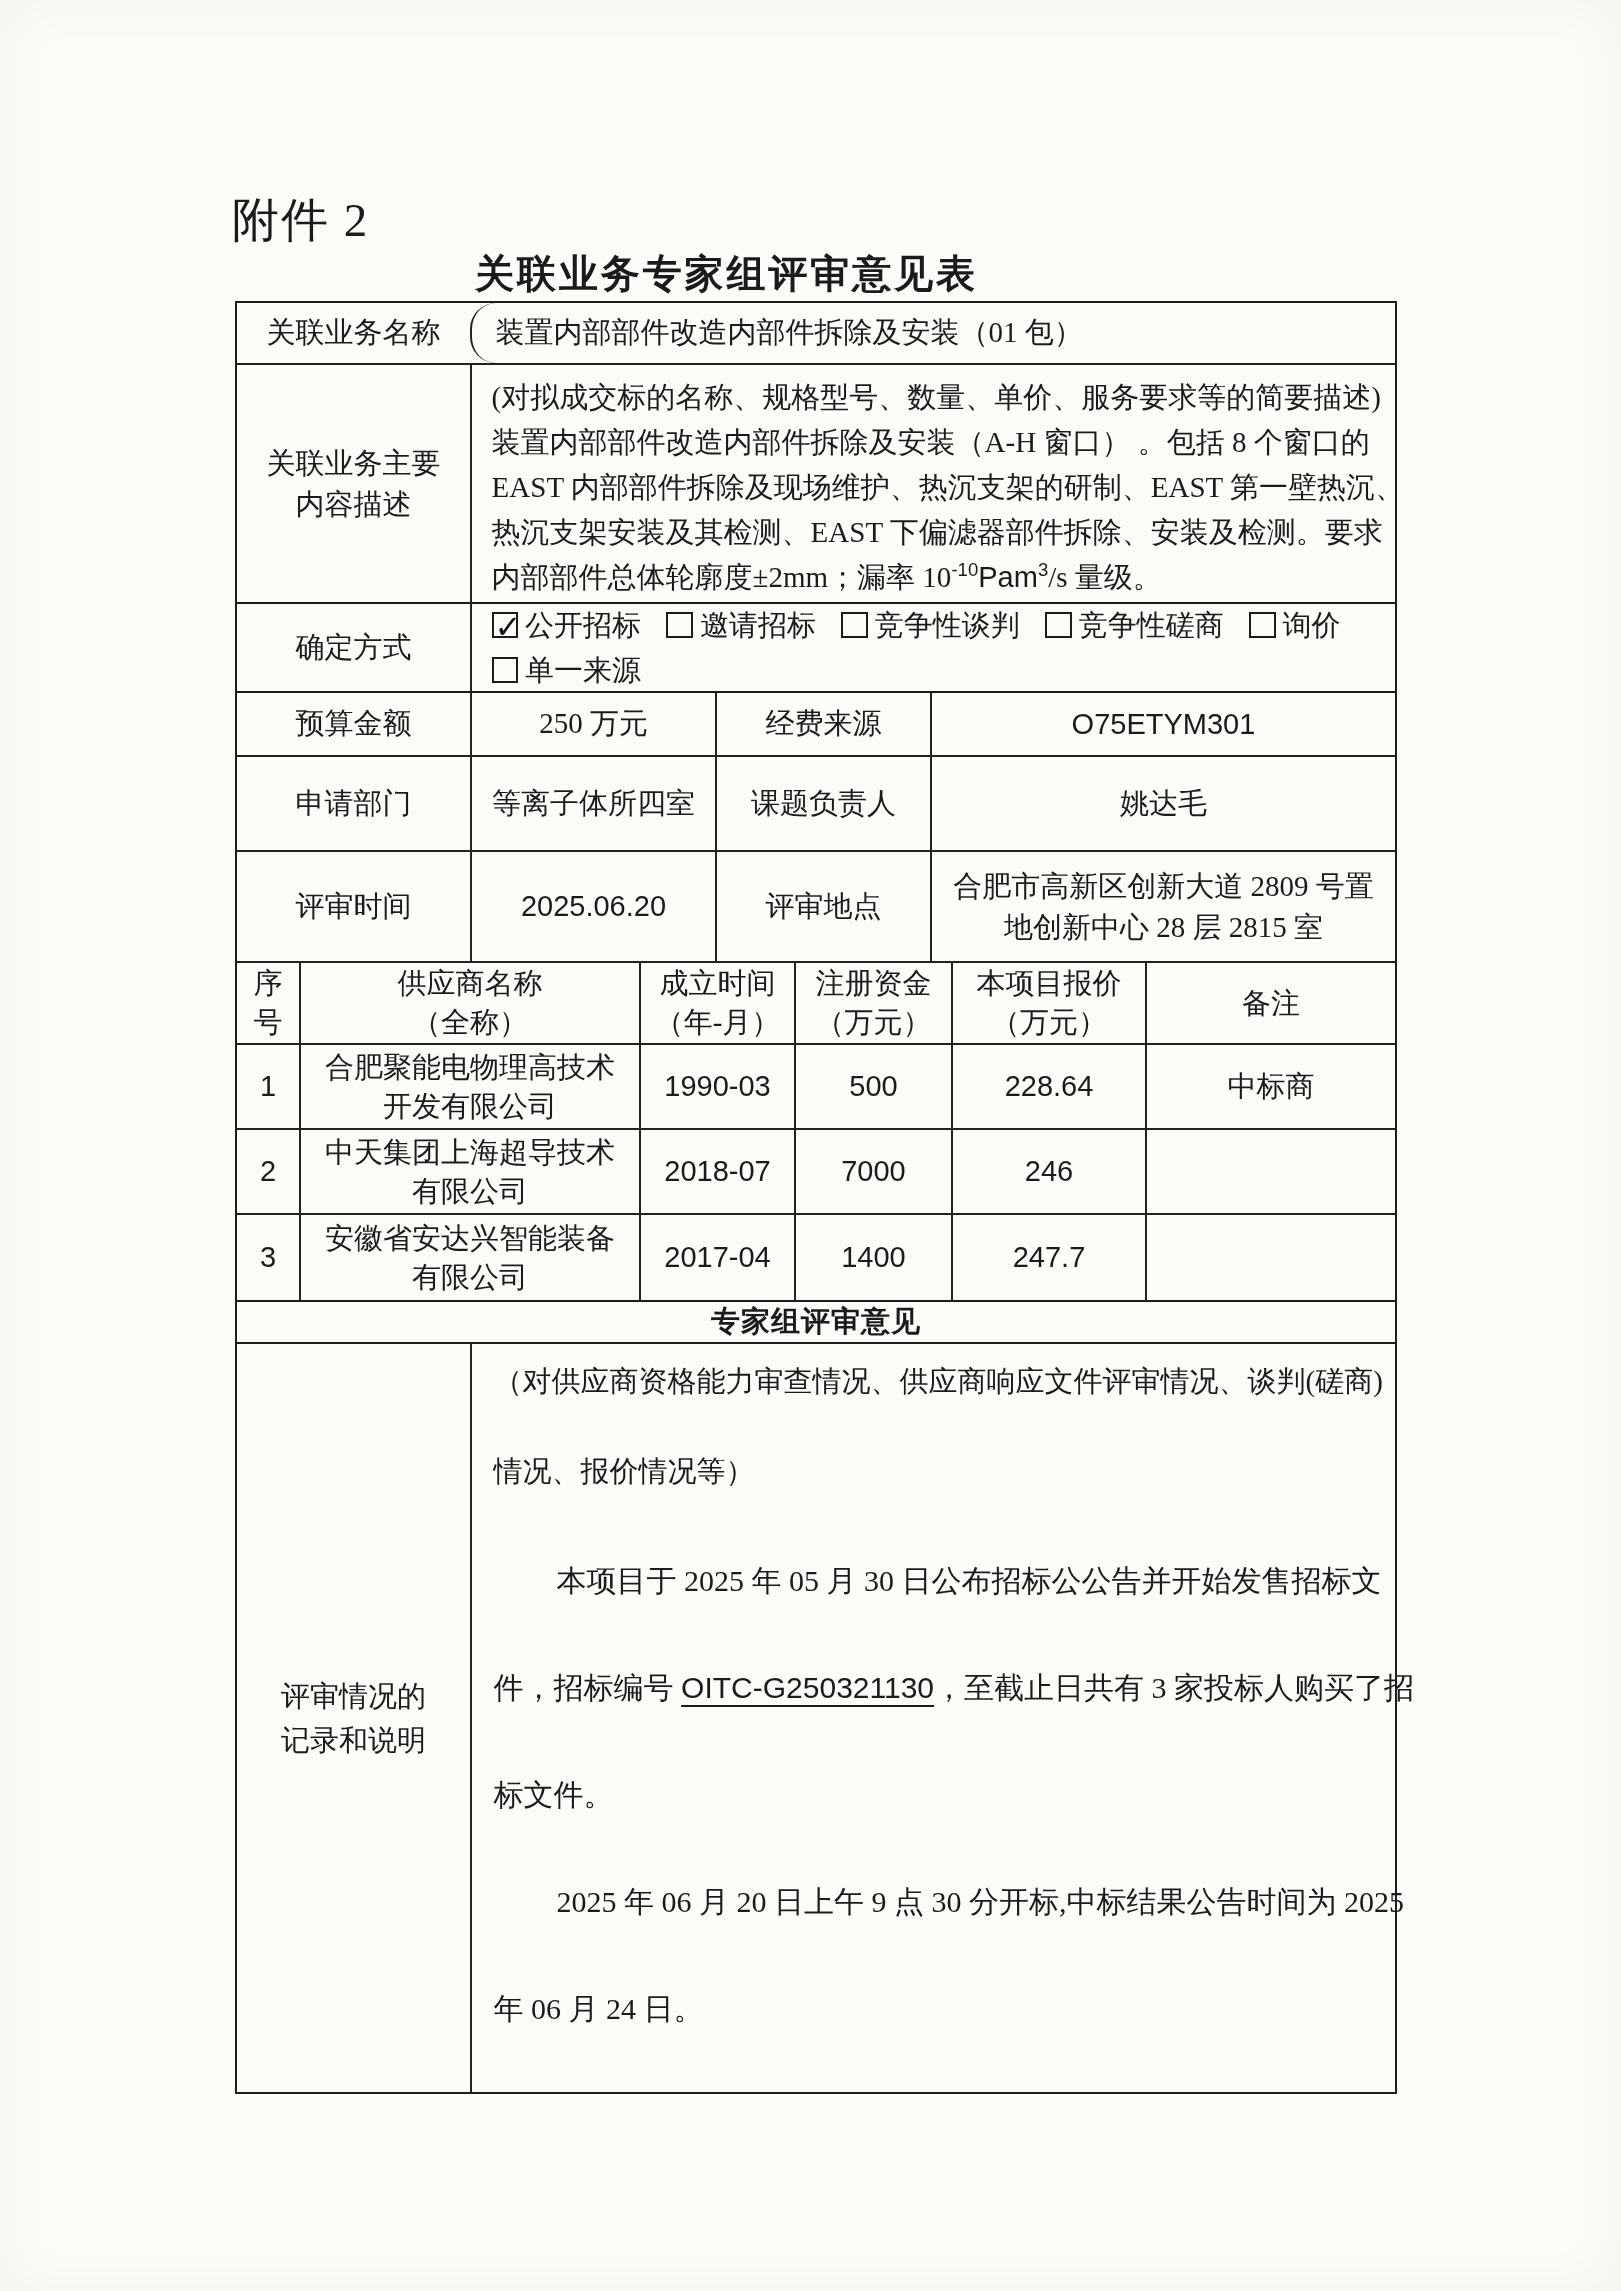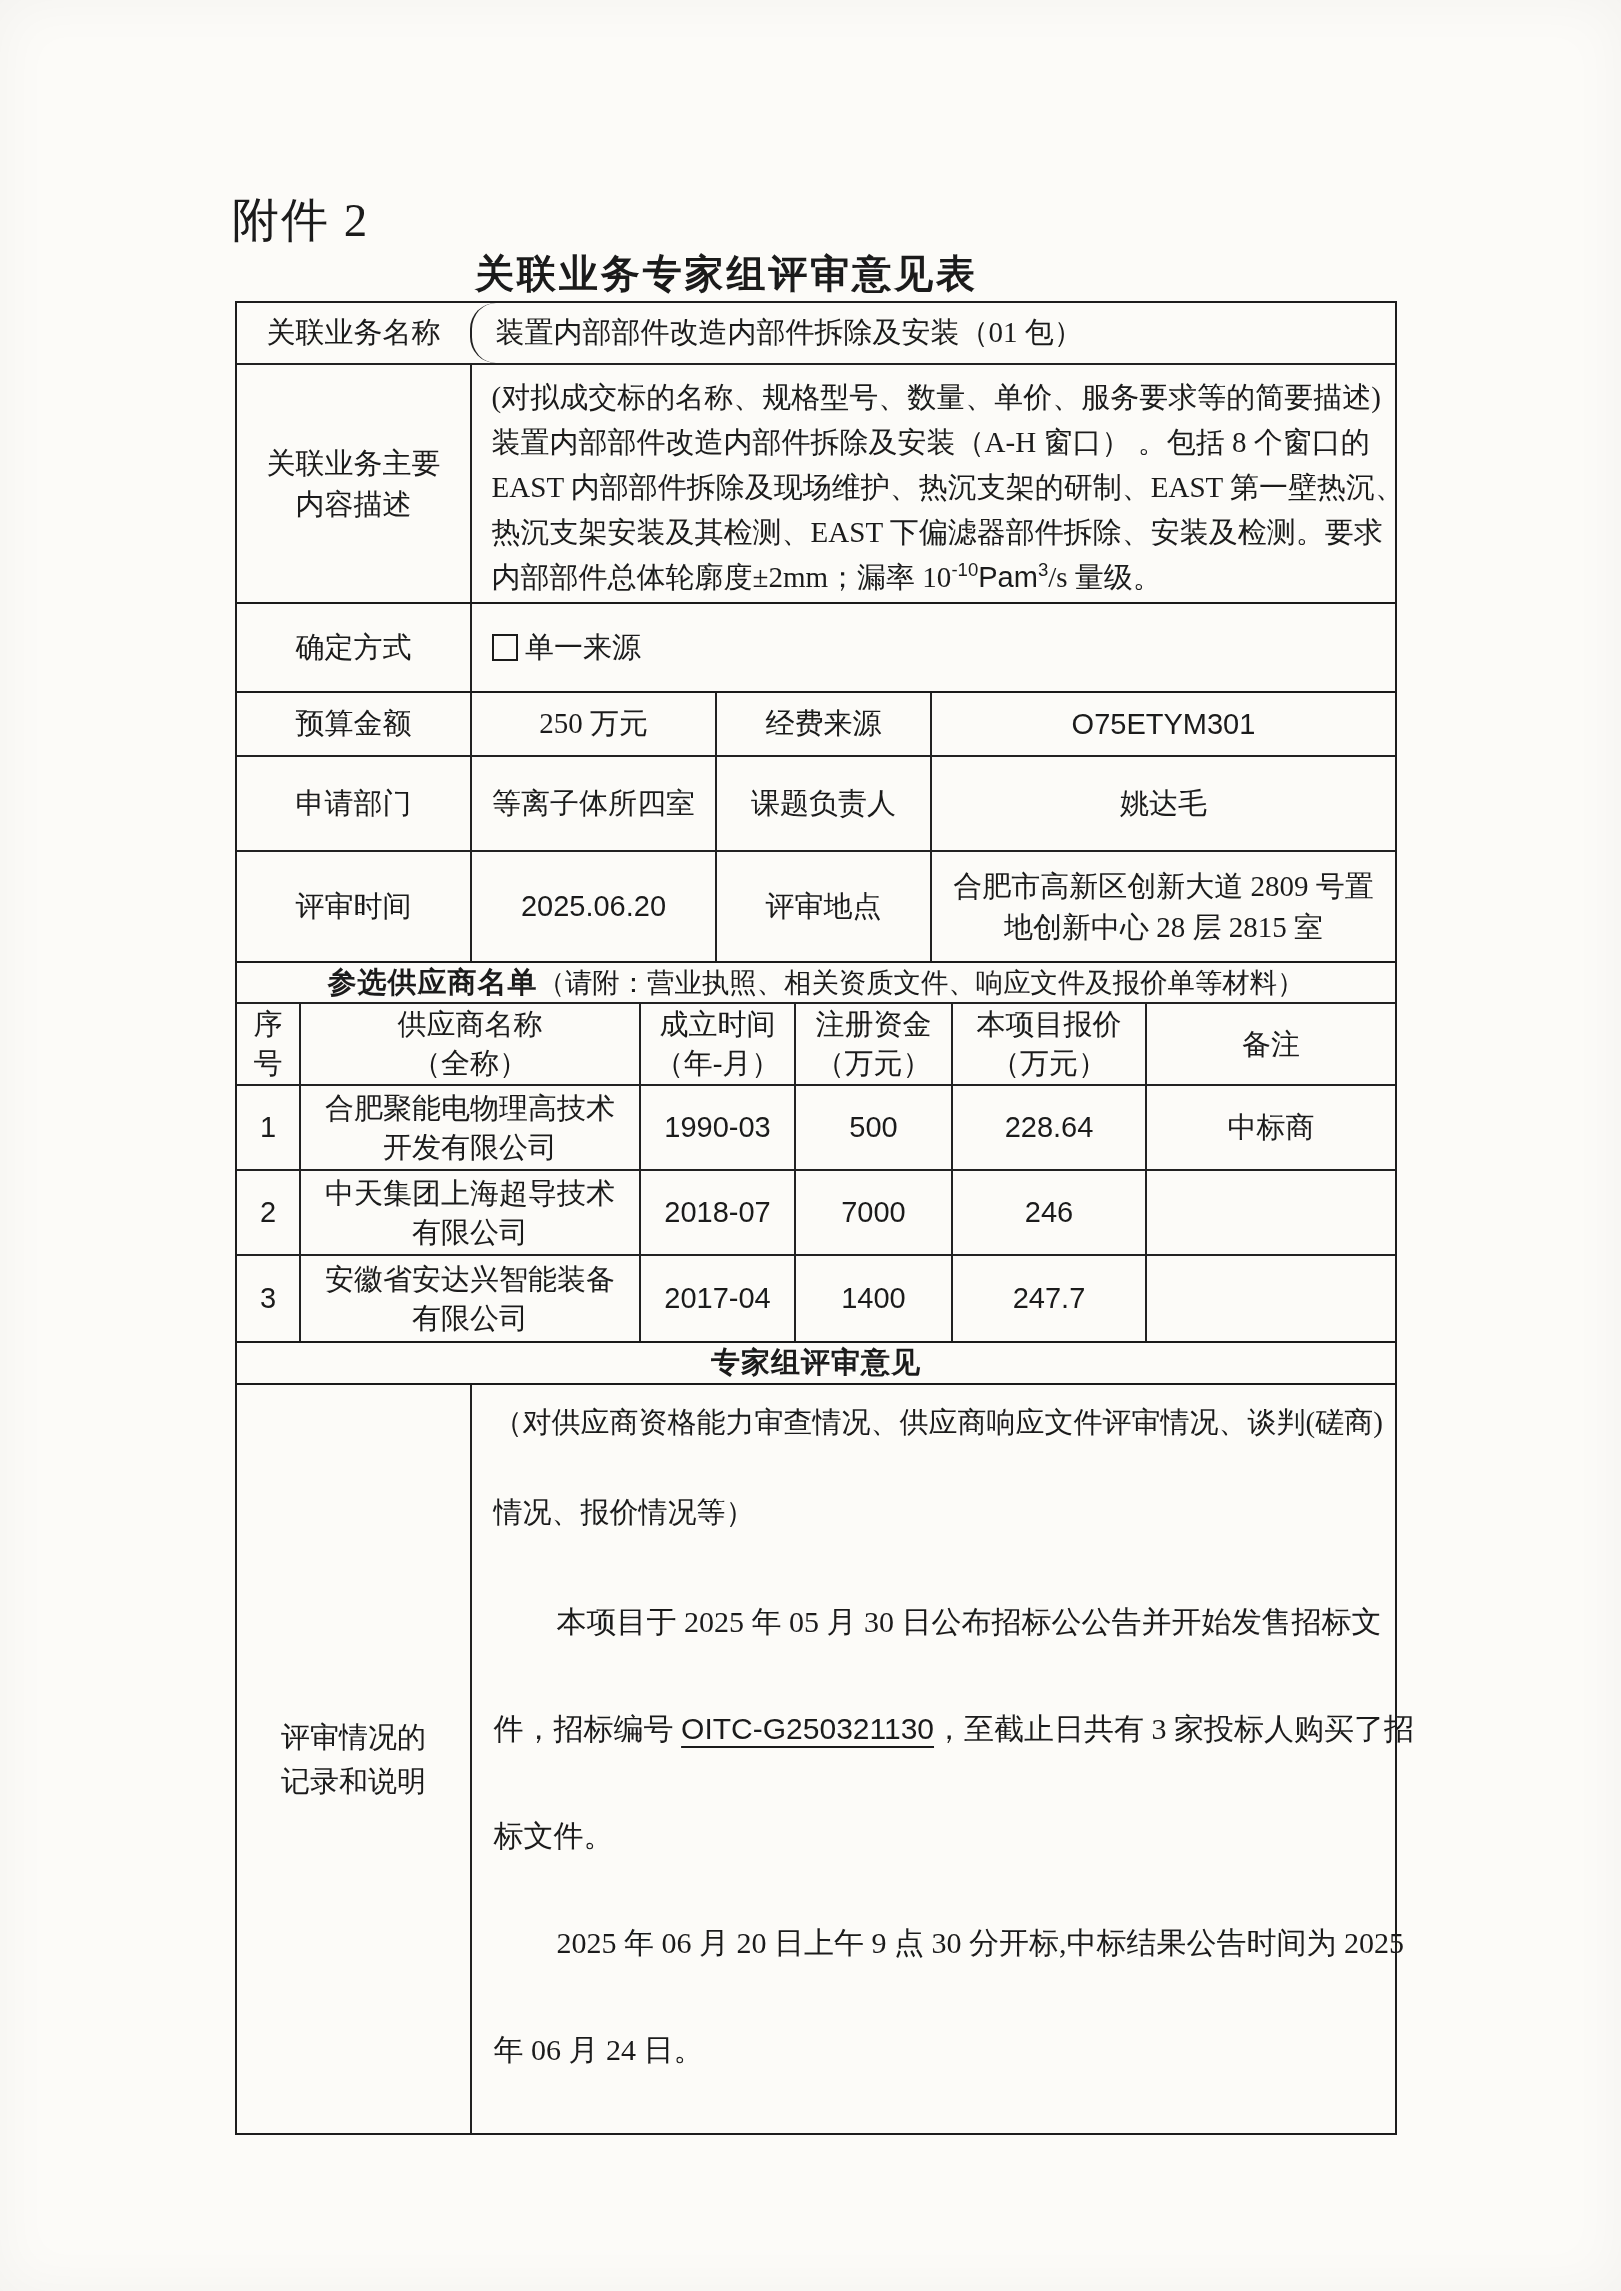--- a/index.html
+++ b/index.html
@@ -133,20 +133,42 @@
         <div class="desc-line">热沉支架安装及其检测、EAST 下偏滤器部件拆除、安装及检测。要求</div>
         <div class="desc-line"><span>内部部件总体轮廓度±2mm；漏率 10</span><sup class="small lat">-10</sup><span class="lat">Pam</span><sup class="small lat">3</sup><span>/s 量级。</span></div>
       </div>
     </div>
 
     <div class="row r3 hv">
       <div class="cell label-col center">确定方式</div>
       <div class="cell grow method-body">
         <div class="cb-line">
           <span class="cb-item">
+              <span class="cb checked"></span>
+              <span>公开招标</span>
+            </span>
+          <span class="cb-item">
+              <span class="cb"></span>
+              <span>邀请招标</span>
+            </span>
+          <span class="cb-item">
+              <span class="cb"></span>
+              <span>竞争性谈判</span>
+            </span>
+          <span class="cb-item">
+              <span class="cb"></span>
+              <span>竞争性磋商</span>
+            </span>
+          <span class="cb-item">
+              <span class="cb"></span>
+              <span>询价</span>
+            </span>
+        </div>
+        <div class="cb-line">
+          <span class="cb-item">
               <span class="cb"></span>
               <span>单一来源</span>
             </span>
         </div>
       </div>
     </div>
 
     <div class="row r4 hv">
       <div class="cell label-col center">预算金额</div>
       <div class="cell c2 center">250 万元</div>
@@ -164,25 +186,20 @@
     <div class="row r6">
       <div class="cell label-col center">评审时间</div>
       <div class="cell c2 center lat">2025.06.20</div>
       <div class="cell c3 center">评审地点</div>
       <div class="cell c4 center two-line">
         <div>合肥市高新区创新大道 2809 号置</div>
         <div>地创新中心 28 层 2815 室</div>
       </div>
     </div>
 
-    <div class="row r7 hv">
-      <div class="cell grow band">
-        <div class="inner"><span class="band-title">参选供应商名单</span><span class="band-note">（请附：营业执照、相关资质文件、响应文件及报价单等材料）</span></div>
-      </div>
-    </div>
 
     <div class="row r8 s-head">
       <div class="cell s-seq center">
         <div>序</div>
         <div>号</div>
       </div>
       <div class="cell s-name center">
         <div>供应商名称</div>
         <div>（全称）</div>
       </div>

